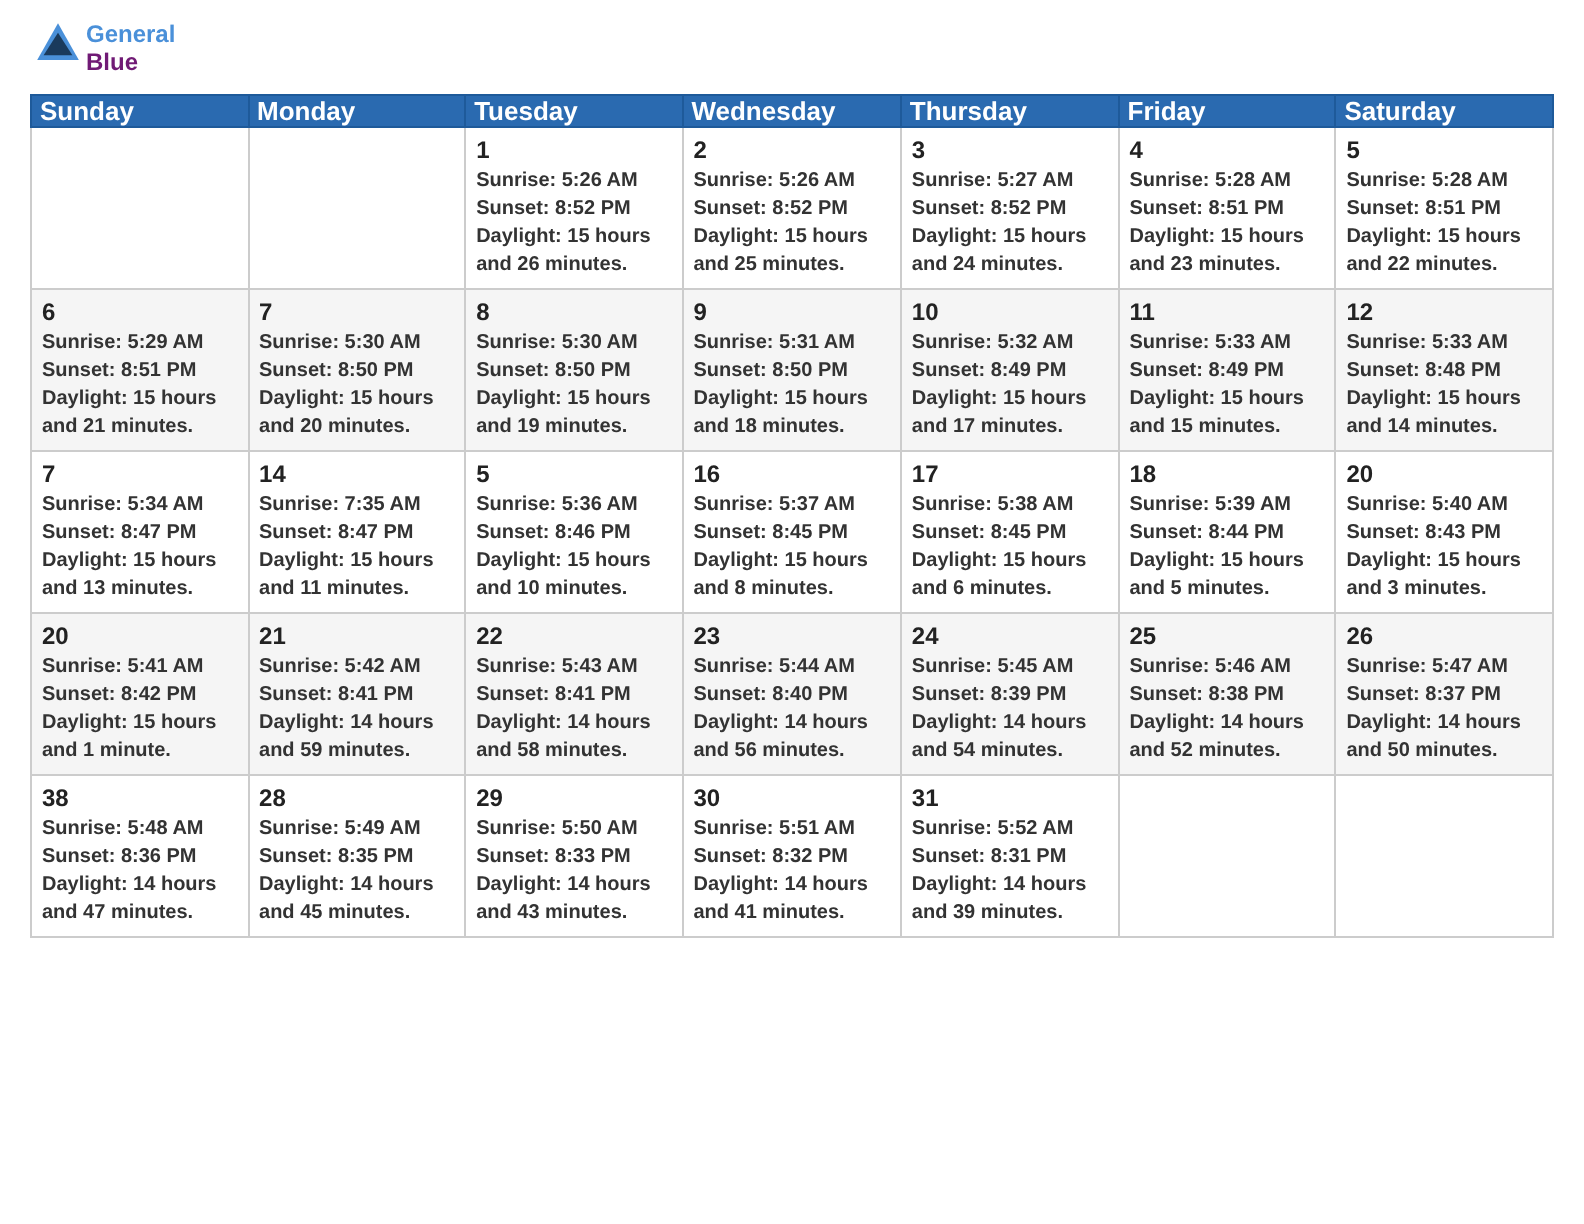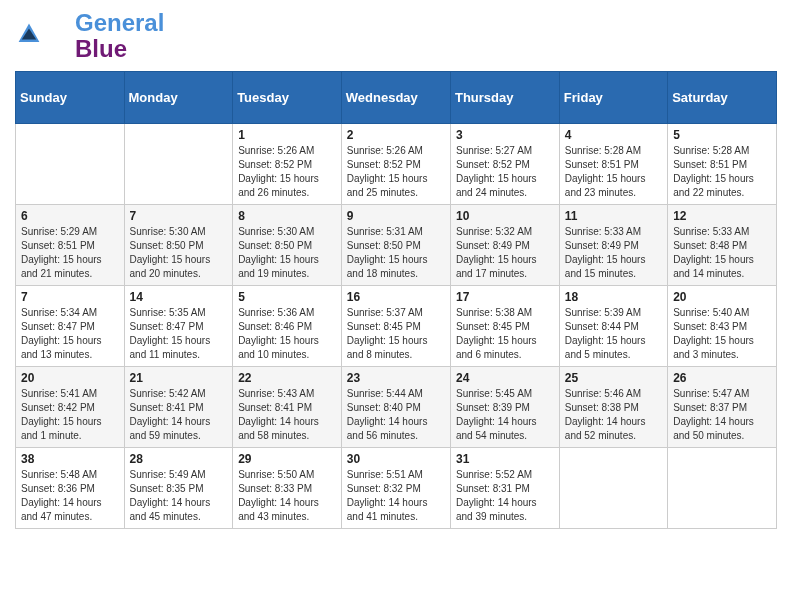--- a/index.html
+++ b/index.html
@@ -15,25 +15,24 @@
       justify-content: space-between;
       align-items: flex-start;
       margin-bottom: 8px;
     }
     .logo {
       display: flex;
       align-items: center;
       gap: 2px;
     }
     .logo-text {
-      font-size: 24px;
+      font-size: 12px;
       font-weight: bold;
       color: #1a3a5c;
       line-height: 1.1;
-      margin-left: 32px;
     }
     .logo-text span {
       color: #4a90d9;
     }
     .logo-icon {
       width: 24px;
       height: 24px;
       margin-left: 2px;
     }
     .title-area {
@@ -53,21 +52,21 @@
     .calendar {
       width: 100%;
       border-collapse: collapse;
       border: 1px solid #ccc;
     }
     .calendar th {
       background-color: #2a6ab0;
       color: #fff;
       font-size: 13px;
       font-weight: bold;
-      padding: 18px 4px;
+      padding: 0 4px;
       text-align: left;
       border: 1px solid #1e5a9a;
     }
     .calendar td {
       vertical-align: top;
       border: 1px solid #ccc;
       padding: 4px 5px;
       width: 110px;
       min-height: 80px;
       background: #fff;
@@ -80,20 +79,21 @@
     .day-number {
       font-weight: bold;
       font-size: 12px;
       display: block;
       margin-bottom: 2px;
     }
     .cell-content {
       font-size: 10px;
       line-height: 1.4;
       color: #333;
+      font-weight: bold;
     }
     .empty-cell {
       background: #fff !important;
     }
   </style>
 </head>
 <body>
 
 <div class="header-area">
   <div class="logo">
@@ -207,21 +207,21 @@
       </tr>
       <tr>
         <td>
           <span class="day-number">7</span>
           <div class="cell-content">Sunrise: 5:34 AM
 Sunset: 8:47 PM
 Daylight: 15 hours and 13 minutes.</div>
         </td>
         <td>
           <span class="day-number">14</span>
-          <div class="cell-content">Sunrise: 5:35 AM
+          <div class="cell-content">Sunrise: 7:35 AM
 Sunset: 8:47 PM
 Daylight: 15 hours and 11 minutes.</div>
         </td>
         <td>
           <span class="day-number">5</span>
           <div class="cell-content">Sunrise: 5:36 AM
 Sunset: 8:46 PM
 Daylight: 15 hours and 10 minutes.</div>
         </td>
         <td>

